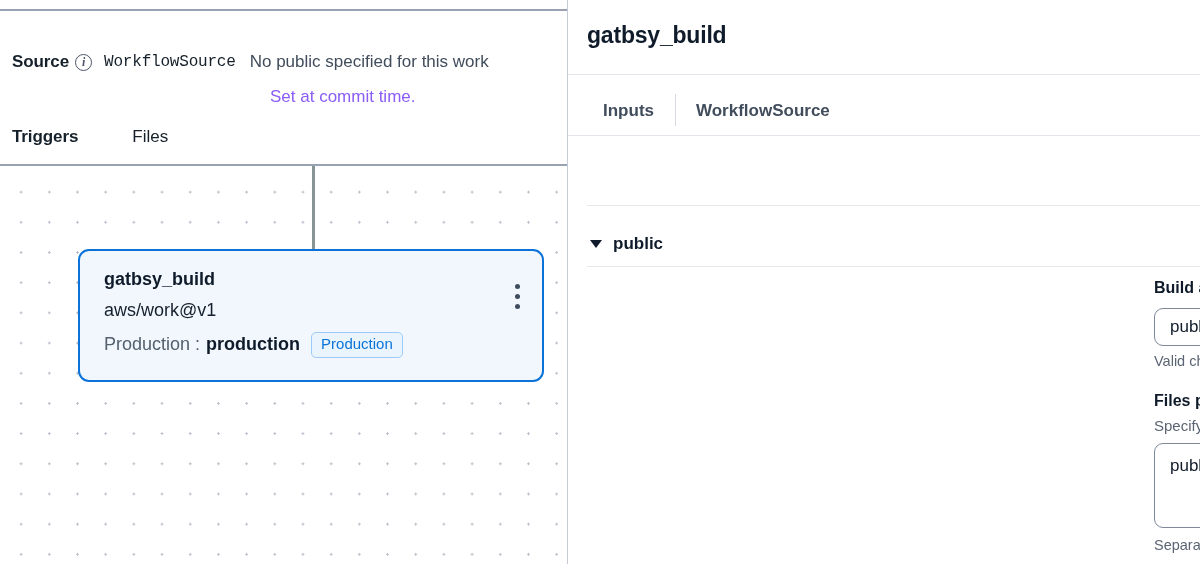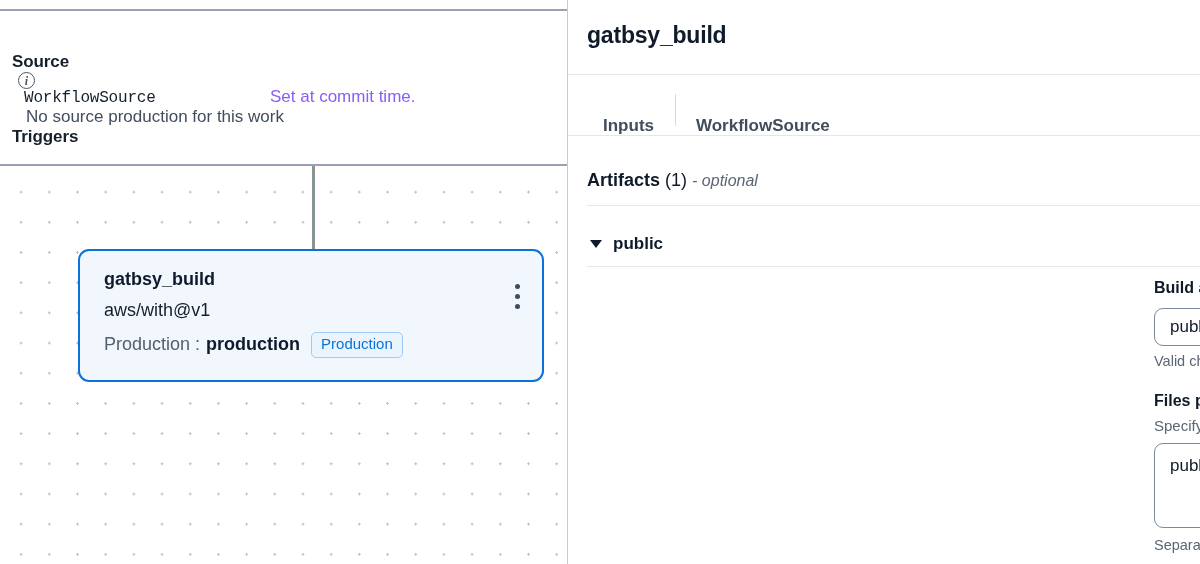--- a/index.html
+++ b/index.html
@@ -39,22 +39,22 @@
     left: 0; top: 11px;
     width: 567px;
     height: 152px;
     background: #ffffff;
     box-sizing: border-box;
   }
 
   .row {
     position: absolute;
     display: flex;
-    white-space: nowrap;
-    flex-direction: column;
+    align-items: center;
+    white-space: nowrap;
   }
   #source-row { left: 12px; top: 41px; }
   #triggers-row { left: 12px; top: 116px; gap: 40px; }
 
   .prop-label {
     font-size: 17px;
     font-weight: 700;
     color: #15202b;
     letter-spacing: -0.1px;
   }
@@ -219,21 +219,21 @@
   #tabs {
     position: absolute;
     left: 14px; top: 86px;
     display: flex;
     align-items: stretch;
     height: 50px;
   }
   .tab {
     position: relative;
     display: flex;
-    align-items: flex-end;
+    align-items: center;
     padding: 0 21px;
     font-size: 17px;
     font-weight: 700;
     color: #414d5c;
     cursor: pointer;
     white-space: nowrap;
   }
   .tab + .tab::before {
     content: "";
     position: absolute;
@@ -366,41 +366,41 @@
 <div id="left-pane">
 
   <div class="top-rule"></div>
 
   <div id="source-block">
 
     <div class="row" id="source-row">
       <span class="prop-label">Source</span>
       <span class="info-icon">i</span>
       <span class="mono-val">WorkflowSource</span>
-      <span class="desc-text">No source production for this work</span>
+      <span class="desc-text">No public specified for this work</span>
     </div>
 
     <div class="desc-line2">Set at commit time.</div>
 
     <div class="row" id="triggers-row">
       <span class="prop-label">Triggers</span>
       <span class="plain-val">Files</span>
     </div>
 
   </div>
 
   <div class="mid-rule"></div>
 
   <div id="canvas">
 
     <div id="connector-line"></div>
 
     <div id="node-card">
       <div class="n-title">gatbsy_build</div>
-      <div class="n-action">aws/with@v1</div>
+      <div class="n-action">aws/work@v1</div>
       <div class="n-env">
         <span>Production :</span>
         <span class="env-val">production</span>
         <span class="env-badge">Production</span>
       </div>
       <div id="node-menu">
         <i></i>
         <i></i>
         <i></i>
       </div>
@@ -417,25 +417,20 @@
   <div id="tabs">
     <div class="tab">
       <span>Inputs</span>
     </div>
     <div class="tab">
       <span>WorkflowSource</span>
     </div>
   </div>
   <div id="tabs-rule"></div>
 
-  <div id="artifacts-head">
-    <span class="a-strong">Artifacts</span>
-    <span class="a-count">(1)</span>
-    <span class="a-opt">- optional</span>
-  </div>
   <div id="artifacts-rule"></div>
 
   <div id="artifact-group-header">
     <span class="caret"></span>
     <span class="g-name">public</span>
   </div>
   <div id="group-rule"></div>
 
   <label class="field-label" id="lbl-artifact-name">Build artifact name</label>
   <input class="text-input" id="input-artifact-name" type="text" value="public" style="">

